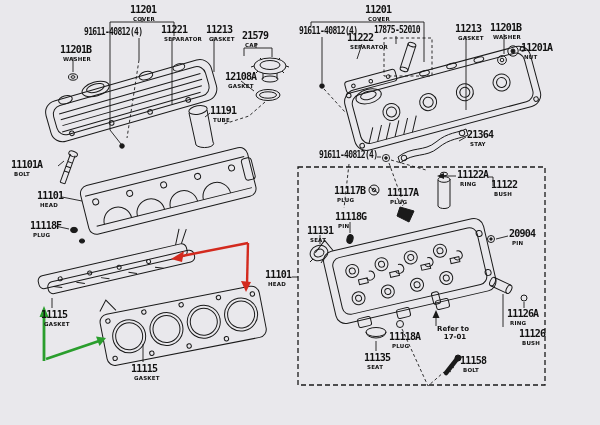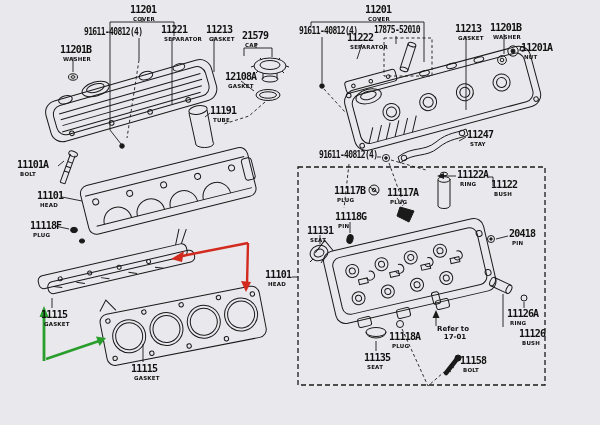--- a/index.html
+++ b/index.html
@@ -313,42 +313,42 @@
 </svg>
 
 <div class="lbl" style="left:130px;top:5px"><span class="num">11201</span><span class="abbr">COVER</span></div>
 <div class="lbl long" style="left:84px;top:27px"><span class="num">91611-40812(4)</span></div>
 <div class="lbl" style="left:161px;top:25px"><span class="num">11221</span><span class="abbr">SEPARATOR</span></div>
 <div class="lbl" style="left:206px;top:25px"><span class="num">11213</span><span class="abbr">GASKET</span></div>
 <div class="lbl" style="left:242px;top:31px"><span class="num">21579</span><span class="abbr">CAP</span></div>
 <div class="lbl" style="left:60px;top:45px"><span class="num">11201B</span><span class="abbr">WASHER</span></div>
 <div class="lbl" style="left:225px;top:72px"><span class="num">12108A</span><span class="abbr">GASKET</span></div>
 <div class="lbl" style="left:210px;top:106px"><span class="num">11191</span><span class="abbr">TUBE</span></div>
-<div class="lbl" style="left:17px;top:160px"><span class="num">11101A</span><span class="abbr">BOLT</span></div>
+<div class="lbl" style="left:11px;top:160px"><span class="num">11101A</span><span class="abbr">BOLT</span></div>
 <div class="lbl" style="left:37px;top:191px"><span class="num">11101</span><span class="abbr">HEAD</span></div>
 <div class="lbl" style="left:30px;top:221px"><span class="num">11118F</span><span class="abbr">PLUG</span></div>
 <div class="lbl" style="left:41px;top:310px"><span class="num">11115</span><span class="abbr">GASKET</span></div>
 <div class="lbl" style="left:131px;top:364px"><span class="num">11115</span><span class="abbr">GASKET</span></div>
 <div class="lbl" style="left:265px;top:270px"><span class="num">11101</span><span class="abbr">HEAD</span></div>
 <div class="lbl" style="left:365px;top:5px"><span class="num">11201</span><span class="abbr">COVER</span></div>
 <div class="lbl long" style="left:299px;top:26px"><span class="num">91611-40812(4)</span></div>
 <div class="lbl long" style="left:374px;top:25px"><span class="num">17875-52010</span></div>
 <div class="lbl" style="left:347px;top:33px"><span class="num">11222</span><span class="abbr">SEPARATOR</span></div>
 <div class="lbl" style="left:455px;top:24px"><span class="num">11213</span><span class="abbr">GASKET</span></div>
 <div class="lbl" style="left:490px;top:23px"><span class="num">11201B</span><span class="abbr">WASHER</span></div>
 <div class="lbl" style="left:521px;top:43px"><span class="num">11201A</span><span class="abbr">NUT</span></div>
-<div class="lbl" style="left:467px;top:130px"><span class="num">11247</span><span class="abbr">STAY</span></div>
+<div class="lbl" style="left:467px;top:130px"><span class="num">21364</span><span class="abbr">STAY</span></div>
 <div class="lbl long" style="left:319px;top:150px"><span class="num">91611-40812(4)</span></div>
 <div class="lbl" style="left:457px;top:170px"><span class="num">11122A</span><span class="abbr">RING</span></div>
 <div class="lbl" style="left:491px;top:180px"><span class="num">11122</span><span class="abbr">BUSH</span></div>
 <div class="lbl" style="left:334px;top:186px"><span class="num">11117B</span><span class="abbr">PLUG</span></div>
 <div class="lbl" style="left:387px;top:188px"><span class="num">11117A</span><span class="abbr">PLUG</span></div>
 <div class="lbl" style="left:335px;top:212px"><span class="num">11118G</span><span class="abbr">PIN</span></div>
 <div class="lbl" style="left:307px;top:226px"><span class="num">11131</span><span class="abbr">SEAT</span></div>
-<div class="lbl" style="left:509px;top:229px"><span class="num">20418</span><span class="abbr">PIN</span></div>
+<div class="lbl" style="left:509px;top:229px"><span class="num">20904</span><span class="abbr">PIN</span></div>
 <div class="lbl" style="left:507px;top:309px"><span class="num">11126A</span><span class="abbr">RING</span></div>
 <div class="lbl" style="left:519px;top:329px"><span class="num">11126</span><span class="abbr">BUSH</span></div>
 <div class="lbl" style="left:389px;top:332px"><span class="num">11118A</span><span class="abbr">PLUG</span></div>
 <div class="lbl" style="left:364px;top:353px"><span class="num">11135</span><span class="abbr">SEAT</span></div>
 <div class="lbl" style="left:460px;top:356px"><span class="num">11158</span><span class="abbr">BOLT</span></div>
 
 <div class="refer" style="left:437px;top:325px"><span>Refer to</span><span class="l2">17-01</span></div>
 
 </div>
 

